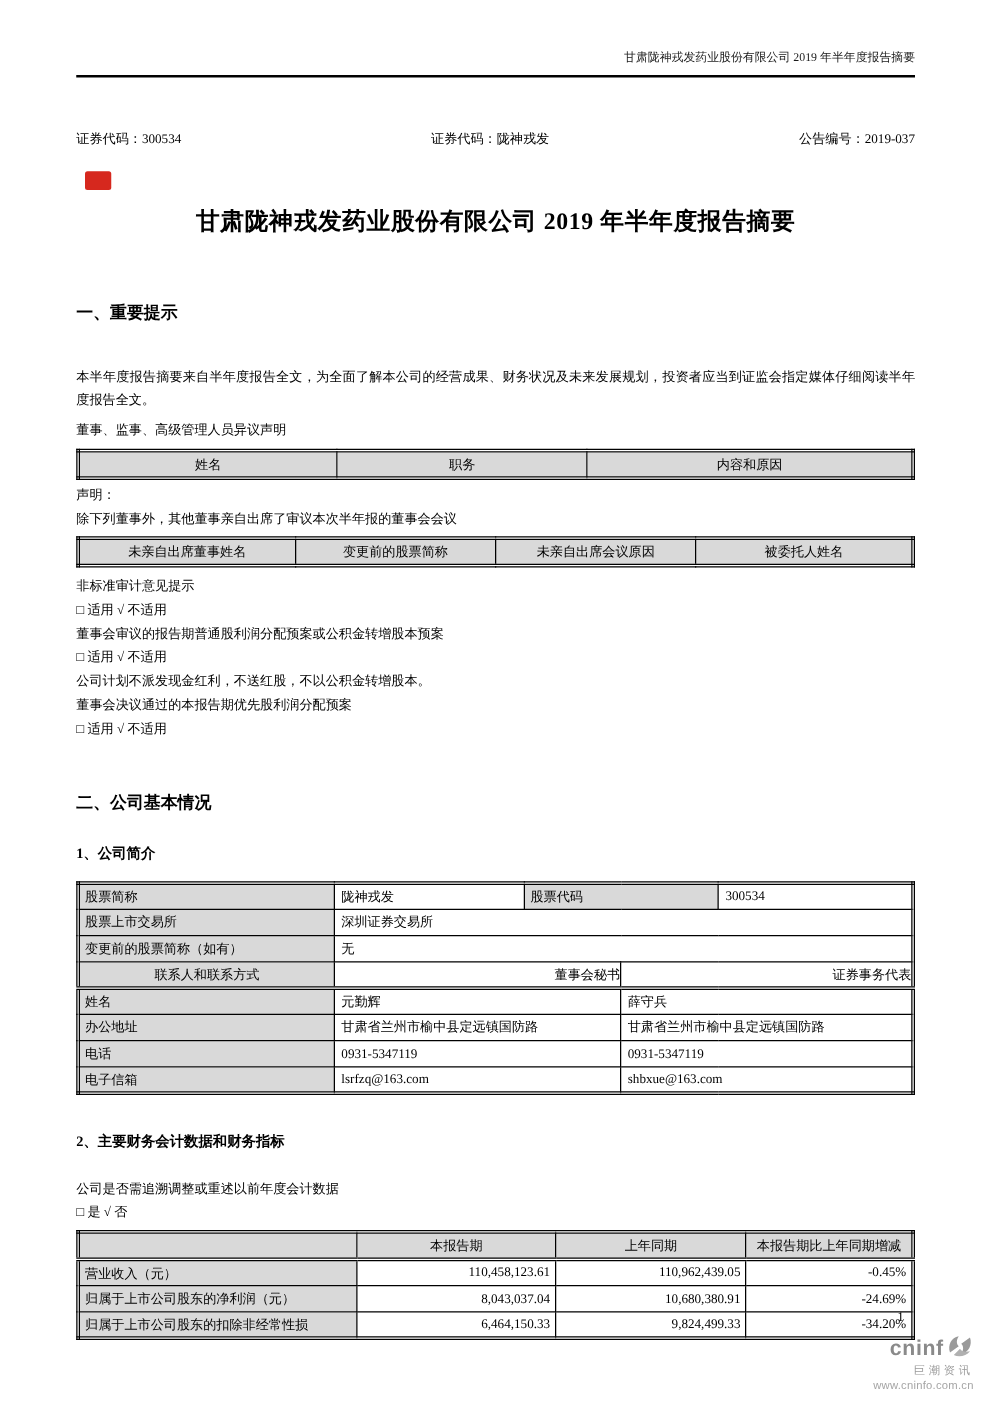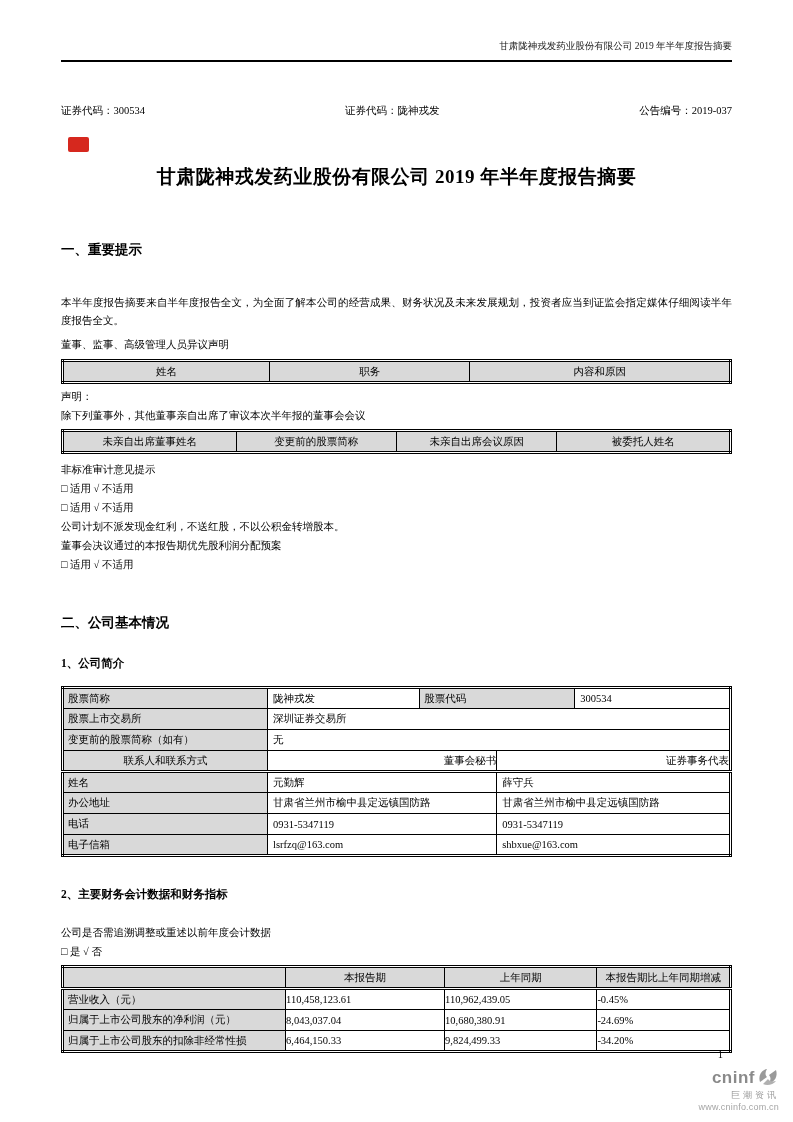--- a/index.html
+++ b/index.html
@@ -82,21 +82,21 @@
   }
   td, th {
     border: 1px solid #000;
     font-weight: normal;
     overflow: hidden;
     white-space: nowrap;
   }
   .hdr-cell { background: #d9d9d9; text-align: center; }
   .lbl-cell { background: #d9d9d9; text-align: left; padding-left: 4px; }
   .val-cell { text-align: left; padding-left: 5px; }
-  .num-cell { text-align: left; padding-right: 4px; font-family: "Liberation Serif", "DejaVu Serif", serif; }
+  .num-cell { text-align: right; padding-right: 4px; font-family: "Liberation Serif", "DejaVu Serif", serif; }
   .ctr-cell { text-align: right; margin-top: 29px; }
   .row-dbl td { border-bottom: 3px double #000; }
   .h22 td { height: 22px; }
   .h20 td { height: 21px; }
 
   
   .page-num {
     position: absolute;
     right: 70px;
     top: 1049px;
@@ -196,20 +196,21 @@
         <td class="hdr-cell">未亲自出席董事姓名</td>
         <td class="hdr-cell">变更前的股票简称</td>
         <td class="hdr-cell">未亲自出席会议原因</td>
         <td class="hdr-cell">被委托人姓名</td>
       </tr>
     </tbody>
       </table>
 
     <div class="note-line" style="margin-top:6px;">非标准审计意见提示</div>
     <div class="note-line">□ 适用 √ 不适用</div>
+    <div class="note-line">董事会审议的报告期普通股利润分配预案或公积金转增股本预案</div>
     <div class="note-line">□ 适用 √ 不适用</div>
     <div class="note-line">公司计划不派发现金红利，不送红股，不以公积金转增股本。</div>
     <div class="note-line">董事会决议通过的本报告期优先股利润分配预案</div>
     <div class="note-line">□ 适用 √ 不适用</div>
 
     <div class="sec-heading" style="margin-top:40px;font-family:Liberation Mono, monospace;">二、公司基本情况</div>
     <div class="sub-heading" style="margin-top:24px;">1、公司简介</div>
 
     <table style="margin-top:15px;">
       <colgroup>

